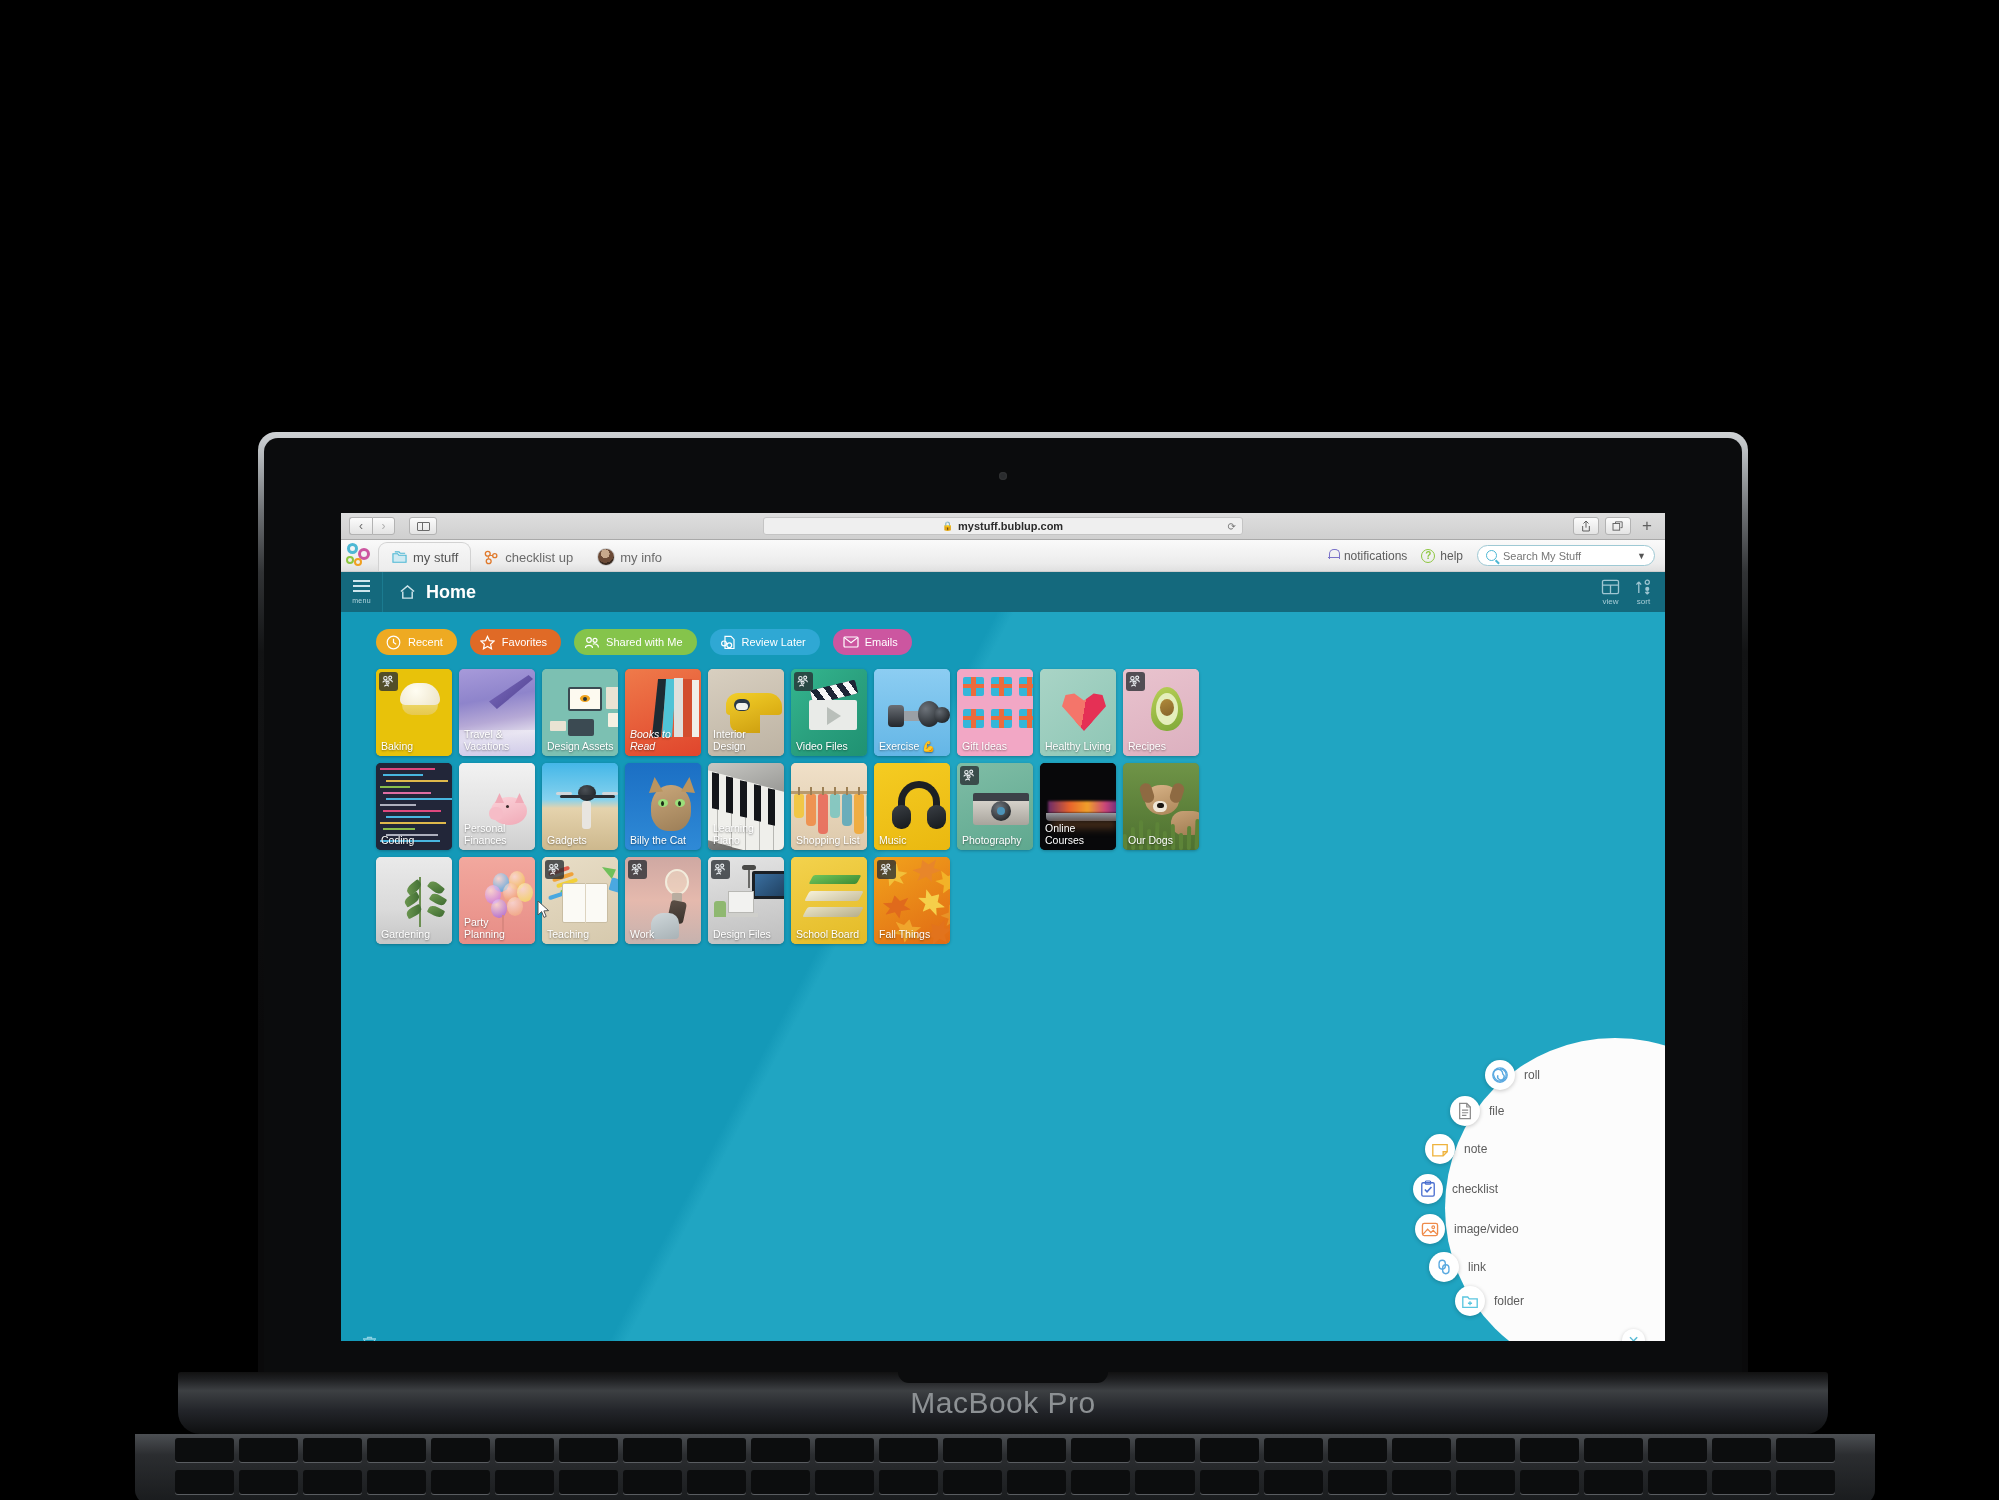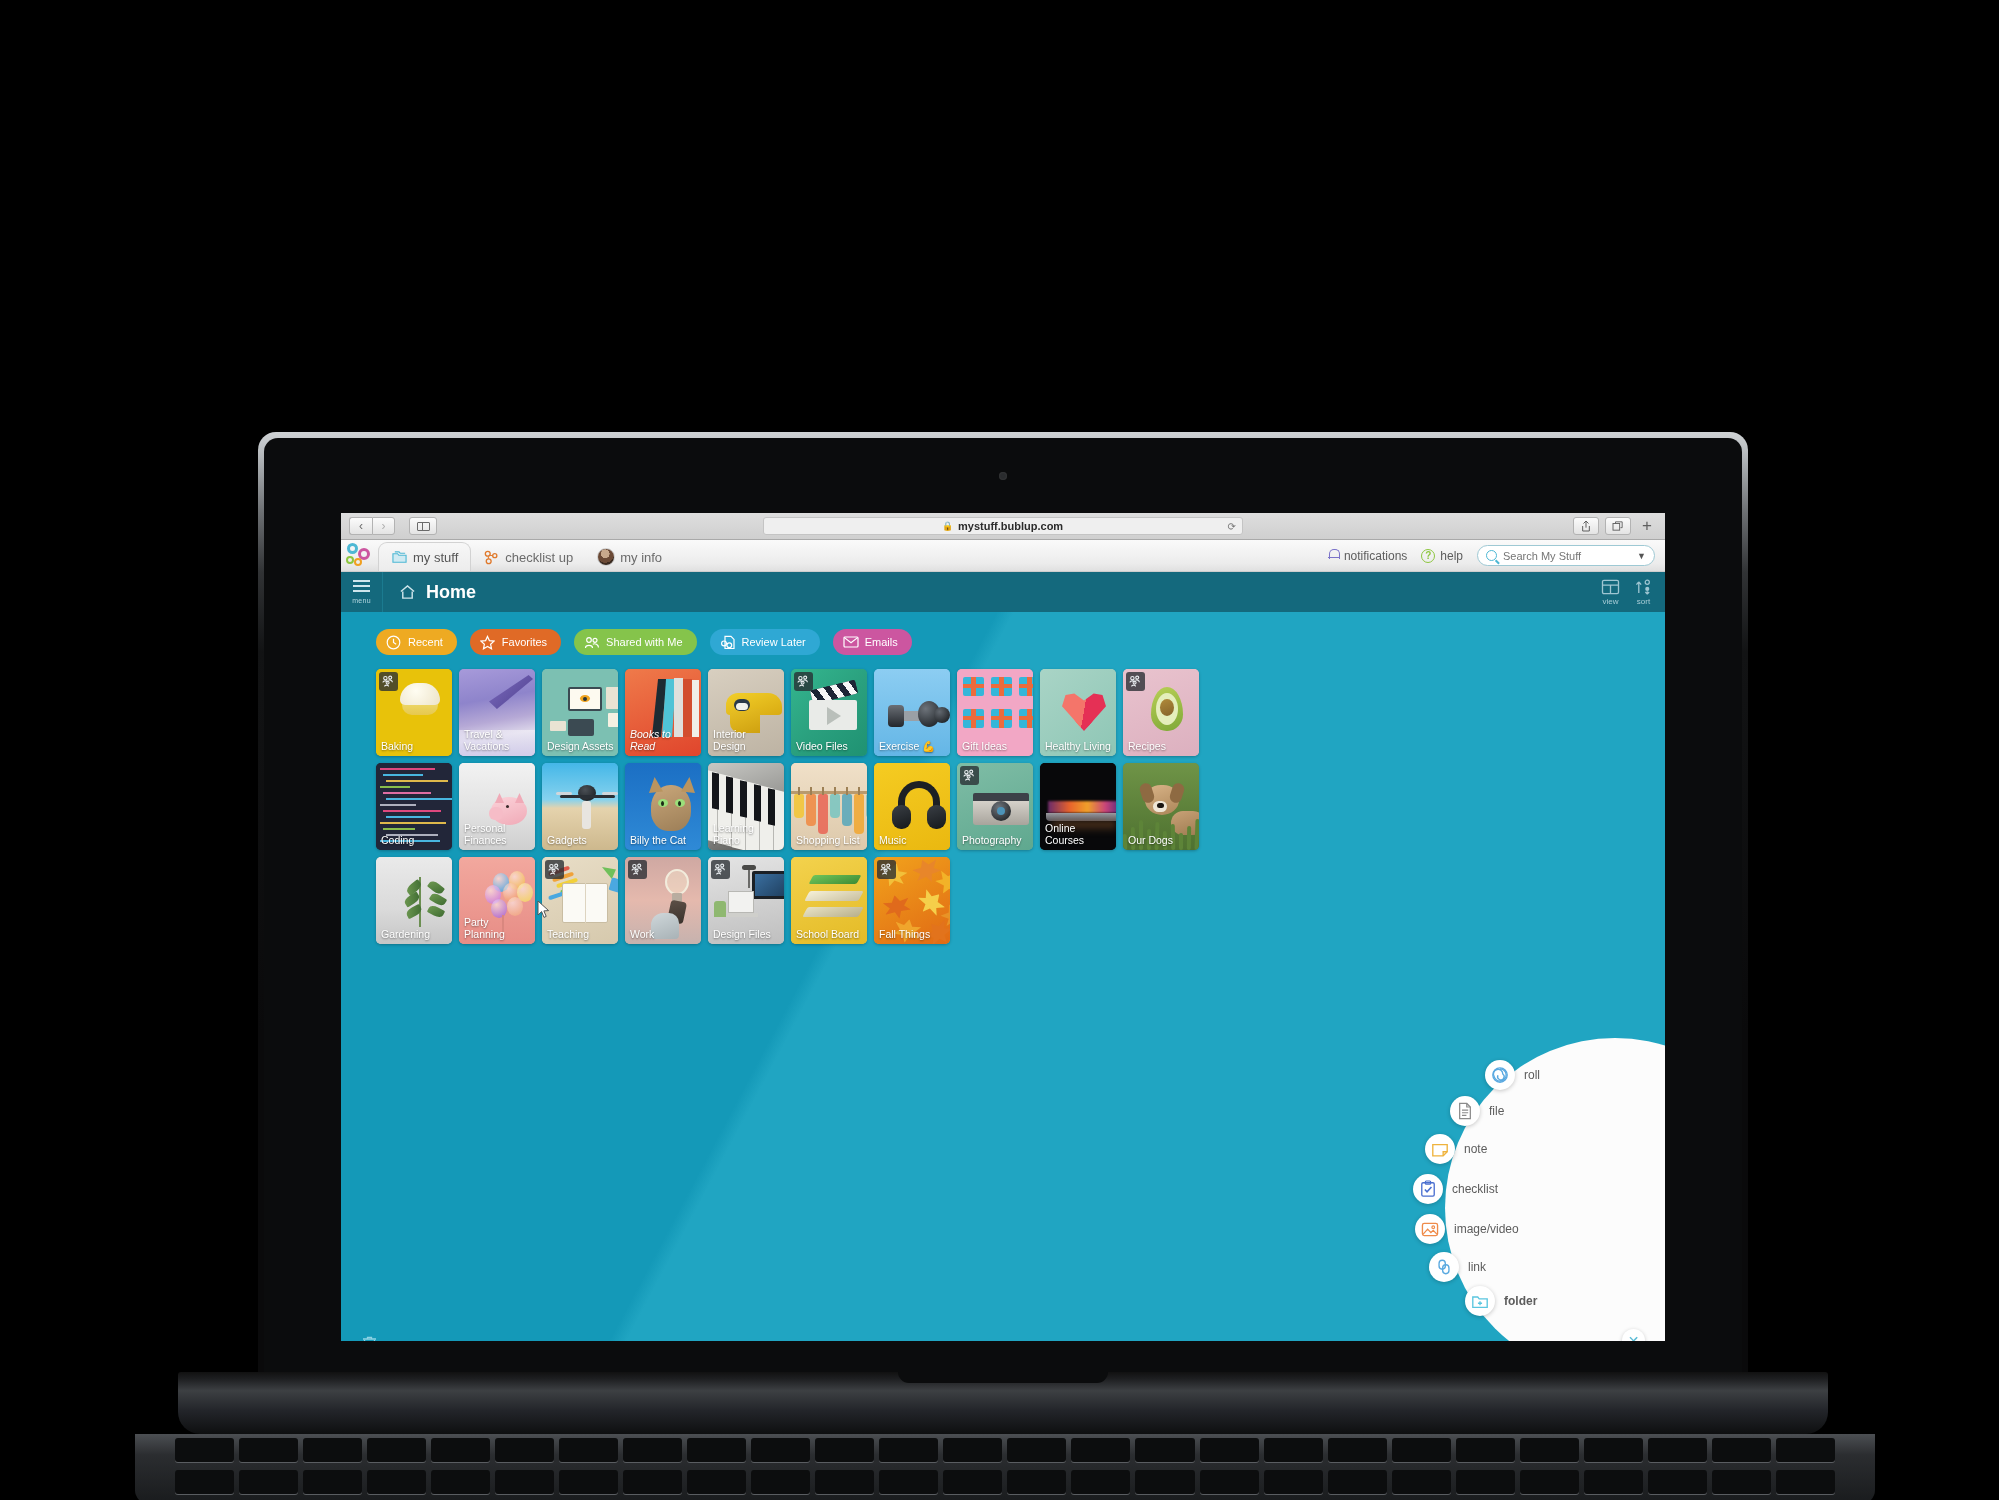--- a/index.html
+++ b/index.html
@@ -885,21 +885,21 @@
             <span class="fab-circle">
               <svg viewBox="0 0 20 20" width="18" height="18">
                 <g fill="none" stroke="#5aa9e0" stroke-width="1.5">
                   <rect x="4.5" y="2.5" width="7" height="10" rx="3.5"></rect>
                   <rect x="8.5" y="7.5" width="7" height="10" rx="3.5"></rect>
                 </g>
               </svg>
             </span>
             <span class="fab-label">link</span>
           </div>
-          <div class="fab-item" style="left: 140px; top: 258px; font-weight: bold;">
+          <div class="fab-item" style="left: 130px; top: 258px;">
             <span class="fab-circle">
               <svg viewBox="0 0 20 18" width="18" height="17">
                 <path d="M2 4h5.5l1.6 2H18v9.5H2z" fill="none" stroke="#5bc6e0" stroke-width="1.5"></path>
                 <path d="M10 8.6v4.6M7.7 10.9h4.6" stroke="#5bc6e0" stroke-width="1.5"></path>
               </svg>
             </span>
             <span class="fab-label">folder</span>
           </div>
         </div>
       <div class="fab-close" style="right:20px;bottom:16px;">✕</div>
@@ -915,20 +915,21 @@
       <span class="cursor" style="left:196px;top:288px;">
         <svg viewBox="0 0 13 19" width="13" height="19">
           <path d="M1 1 L1 15 L4.6 11.6 L7 17.4 L9.2 16.4 L6.9 10.9 L11.6 10.6 Z" fill="#fff" stroke="#555" stroke-width="1"></path>
         </svg>
       </span>
     </div>
   </div>
 
   <div class="base">
     <div class="notch"></div>
+    <div class="base-label">MacBook Pro</div>
   </div>
   <div class="keyboard">
     <div class="keyrow" id="krow1">
         <span class="key"></span>
         <span class="key"></span>
         <span class="key"></span>
         <span class="key"></span>
         <span class="key"></span>
         <span class="key"></span>
         <span class="key"></span>

